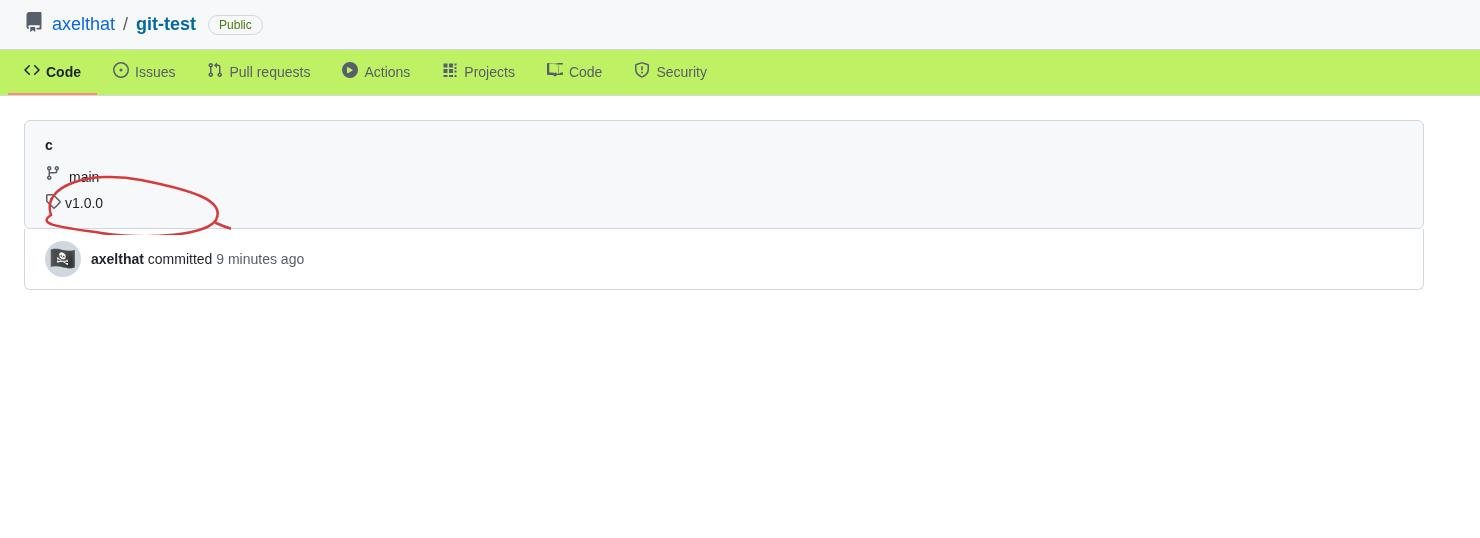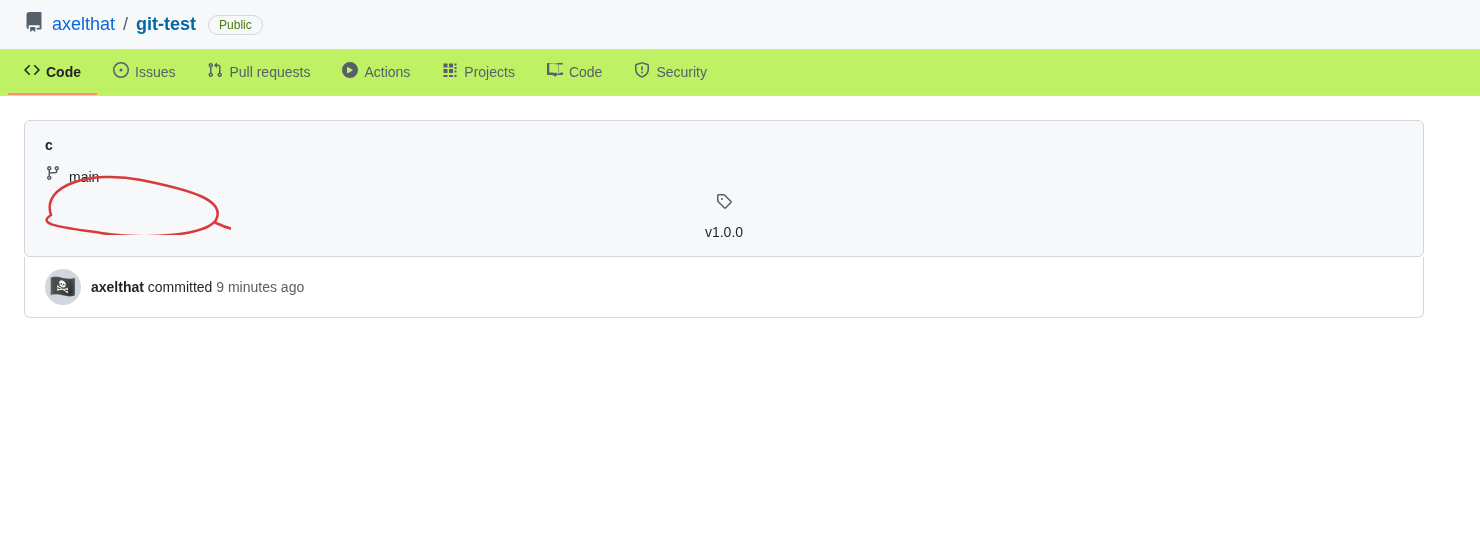--- a/index.html
+++ b/index.html
@@ -121,23 +121,22 @@
 
     .branch-name {
       font-size: 14px;
       font-weight: 500;
       color: #1f2328;
     }
 
     .tag-row {
       display: flex;
       align-items: center;
-      gap: 12px;
+      gap: 4px;
       position: relative;
-      flex-direction: column;
     }
 
     .tag-icon {
       font-size: 15px;
       color: #57606a;
     }
 
     .tag-name {
       font-size: 14px;
       color: #1f2328;

